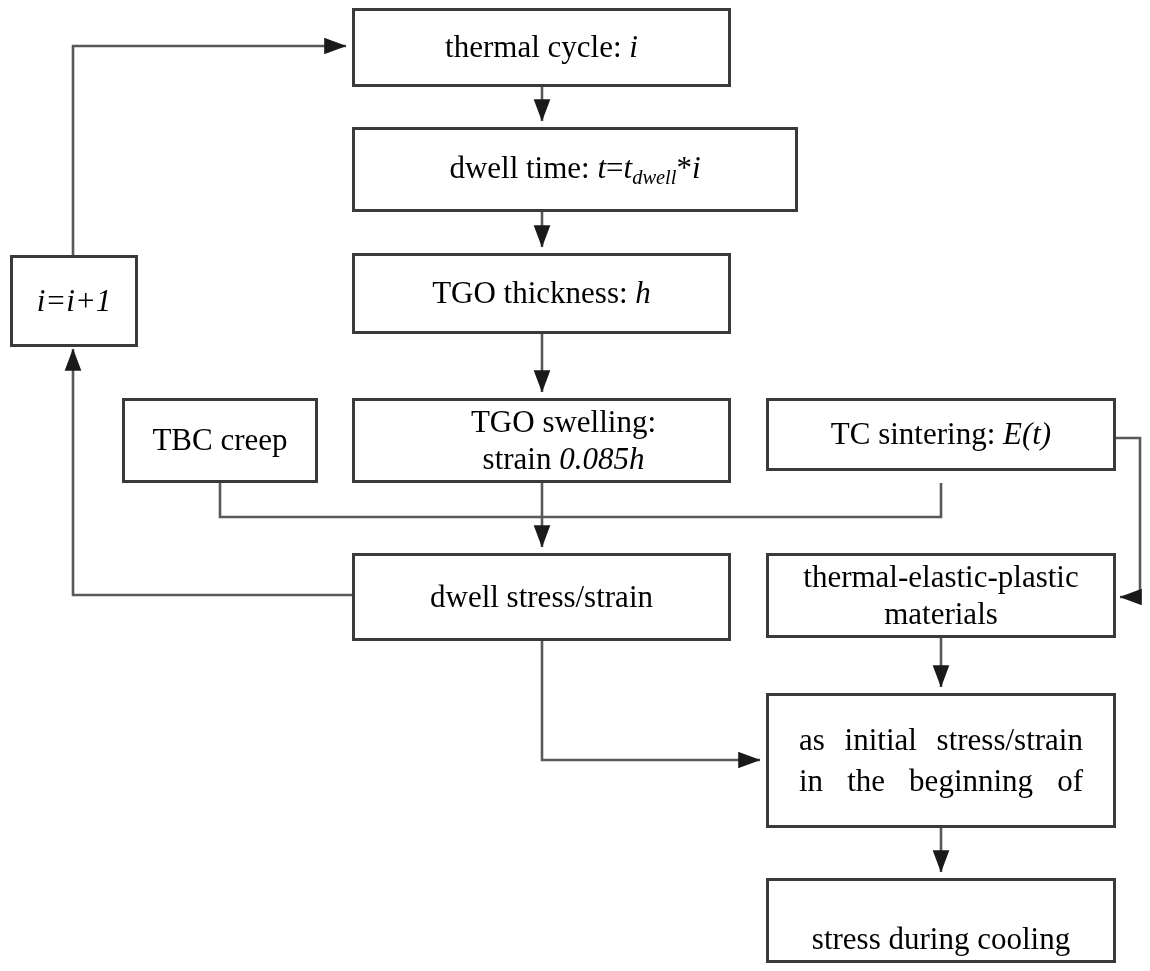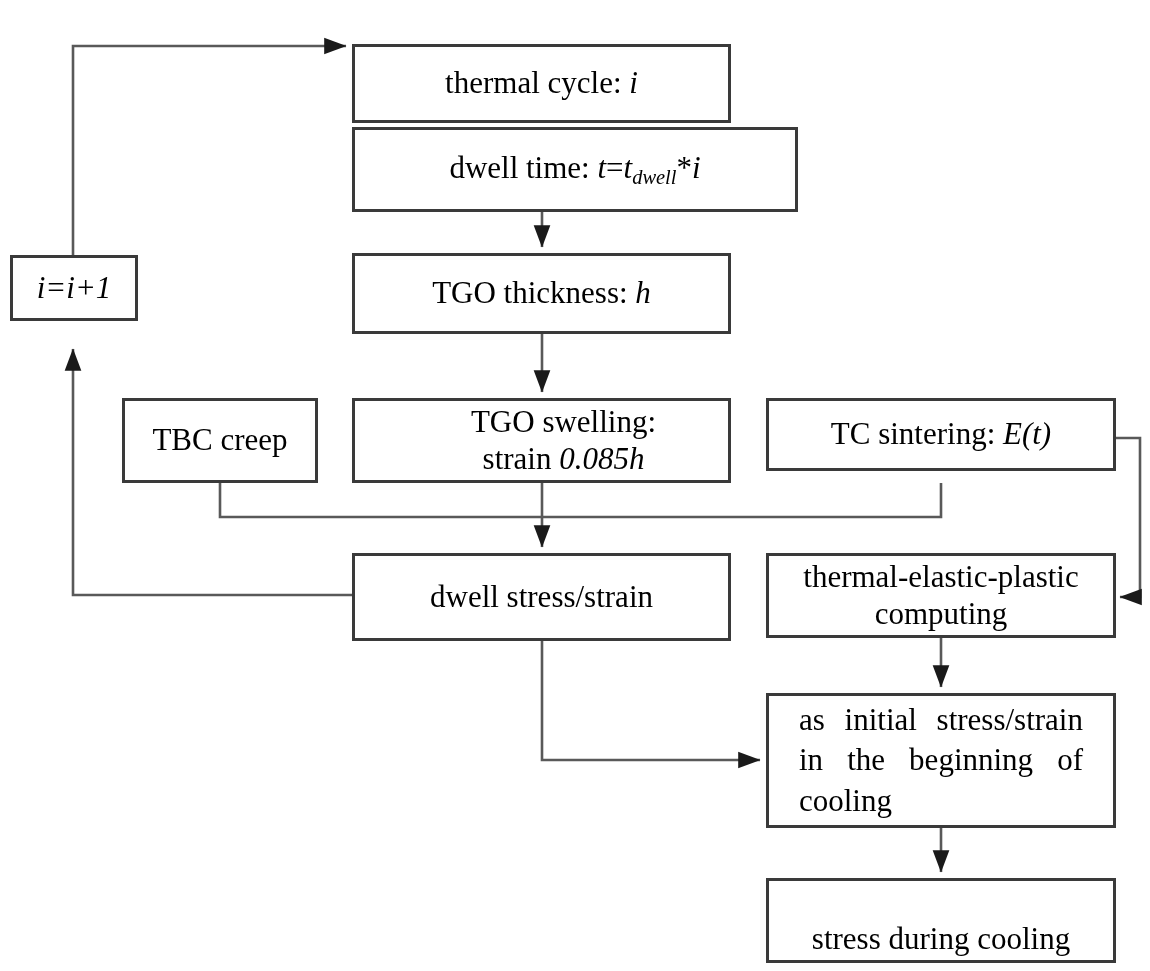--- a/index.html
+++ b/index.html
@@ -89,21 +89,21 @@
 
     <path d="M1116,438 L1140,438 L1140,597 L1120,597" stroke="#595959" stroke-width="2.6" fill="none" marker-end="url(#ah)"></path>
 
     <path d="M941,638 L941,687" stroke="#595959" stroke-width="2.6" fill="none" marker-end="url(#ah)"></path>
 
     <path d="M542,641 L542,760 L760,760" stroke="#595959" stroke-width="2.6" fill="none" marker-end="url(#ah)"></path>
 
     <path d="M941,828 L941,872" stroke="#595959" stroke-width="2.6" fill="none" marker-end="url(#ah)"></path>
   </svg>
 
-  <div class="node" style="left:352px; top:8px; width:379px; height:79px;margin-top:36px;">
+  <div class="node" style="left:352px; top:8px; width:379px; height:79px;">
     <div class="inner"><span>thermal cycle: </span><i>i</i></div>
   </div>
 
   <div class="node" style="left:352px; top:127px; width:446px; height:85px;">
     <div class="inner"><span>dwell time: </span><i>t</i><span>=</span><i>t</i><sub>dwell</sub><span>*</span><i>i</i></div>
   </div>
 
   <div class="node" style="left:352px; top:253px; width:379px; height:81px;">
     <div class="inner"><span>TGO thickness: </span><i>h</i></div>
   </div>
@@ -116,40 +116,39 @@
   </div>
 
   <div class="node" style="left:122px; top:398px; width:196px; height:85px;">
     <div class="inner">TBC creep</div>
   </div>
 
   <div class="node" style="left:766px; top:398px; width:350px; height:73px;">
     <div class="inner"><span>TC sintering: </span><i>E(t)</i></div>
   </div>
 
-  <div class="node" style="left:10px; top:255px; width:128px; height:66px;">
+  <div class="node" style="left:10px; top:255px; width:128px; height:92px;">
     <div class="inner"><i>i</i><i>=</i><i>i</i><i>+</i><i>1</i></div>
   </div>
 
   <div class="node" style="left:352px; top:553px; width:379px; height:88px;">
     <div class="inner">dwell stress/strain</div>
   </div>
 
   <div class="node" style="left:766px; top:553px; width:350px; height:85px;">
     <div class="inner">
       <span>thermal-elastic-plastic</span><br>
-      <span>computing</span>
+      <span>materials</span>
     </div>
   </div>
 
   <div class="node justify" style="left:766px; top:693px; width:350px; height:135px;">
     <div class="inner">
       <div style="text-align:justify;text-align-last:justify;">as initial stress/strain</div>
       <div style="text-align:justify;text-align-last:justify;">in the beginning of</div>
-      <div class="lastline">cooling</div>
     </div>
   </div>
 
   <div class="node" style="left:766px; top:878px; width:350px; height:85px;">
     <div class="inner">
       <br>
       <span>stress during cooling</span>
     </div>
   </div>
 

